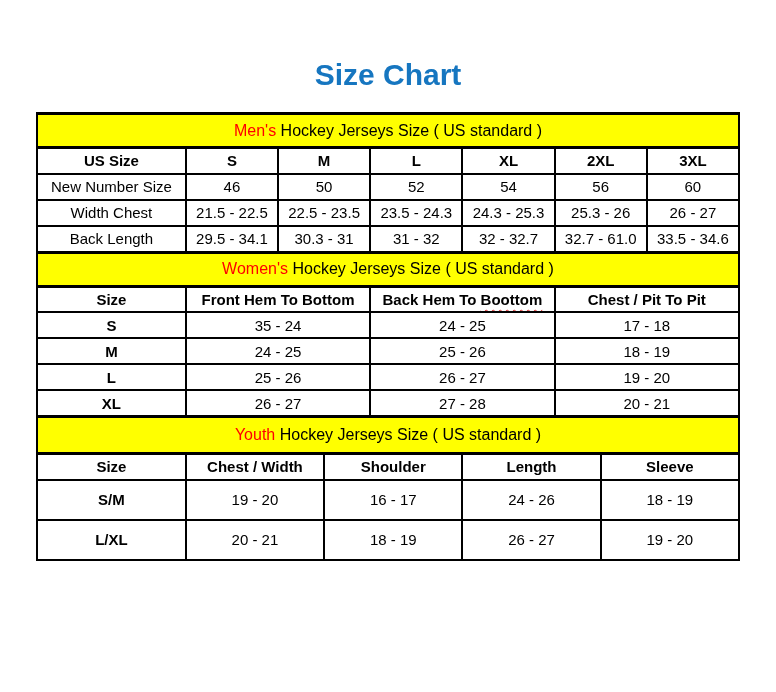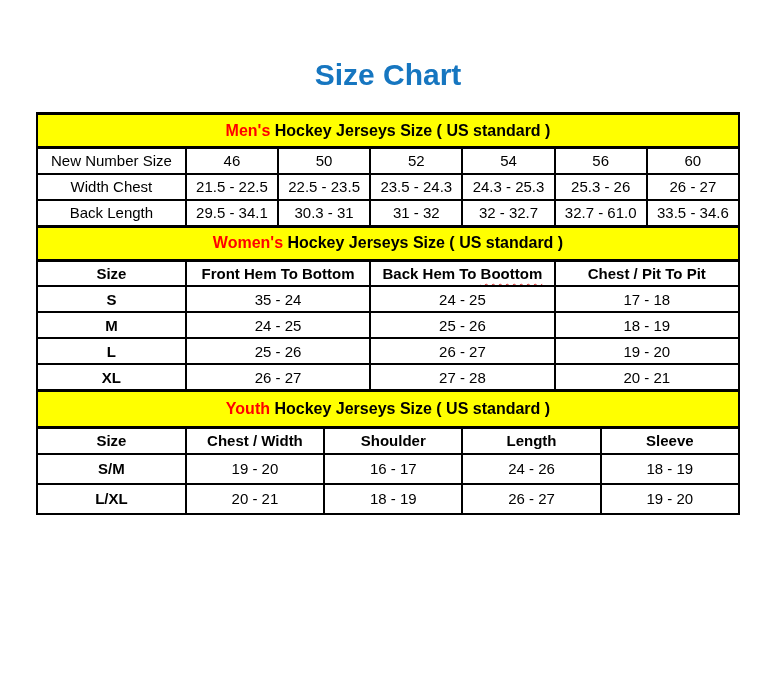--- a/index.html
+++ b/index.html
@@ -38,30 +38,30 @@
     border:2px solid var(--black);
     text-align:center;
     vertical-align:middle;
     font-size:15px;
     padding:0 2px;
     overflow:hidden;
     white-space:nowrap;
   }
   tr.band td{
     background:var(--yellow);
-    font-weight:bold;
+    font-weight:normal;
     font-size:16px;
     height:34px;
     border-top-width:3px;
     border-bottom-width:3px;
   }
   #table-youth tr.band td{height:37px;margin-top:16px;}
   tr.cols th{height:26px;font-weight:bold;}
   tr.data td{height:26px;font-weight:normal;}
-  #table-youth tr.data td{height:30px;}
+  #table-youth tr.data td{height:40px;}
   #table-womens td.rowhead,
   #table-youth td.rowhead{font-weight:bold;}
   .red-word{color:var(--red);}
   .misspell{
     text-decoration-line:underline;
     text-decoration-style:wavy;
     text-decoration-color:var(--squiggle);
     text-decoration-thickness:1px;
     text-underline-offset:4px;
   }
@@ -80,20 +80,29 @@
         <col style="width:13.134%">
         <col style="width:13.134%">
       <col style="width:13.134%">
         <col style="width:13.134%">
         <col style="width:13.13%">
     </colgroup>
     <tbody>
         <tr class="band">
           <td colspan="7"><span class="red-word">Men's</span><span> Hockey Jerseys Size ( US standard )</span></td>
         </tr>
+        <tr class="cols">
+          <th>US Size</th>
+          <th>S</th>
+          <th>M</th>
+          <th>L</th>
+          <th>XL</th>
+          <th>2XL</th>
+          <th>3XL</th>
+        </tr>
         <tr class="data">
           <td class="rowhead">New Number Size</td>
           <td>46</td>
           <td>50</td>
           <td>52</td>
           <td>54</td>
           <td>56</td>
           <td>60</td>
         </tr>
         <tr class="data">

